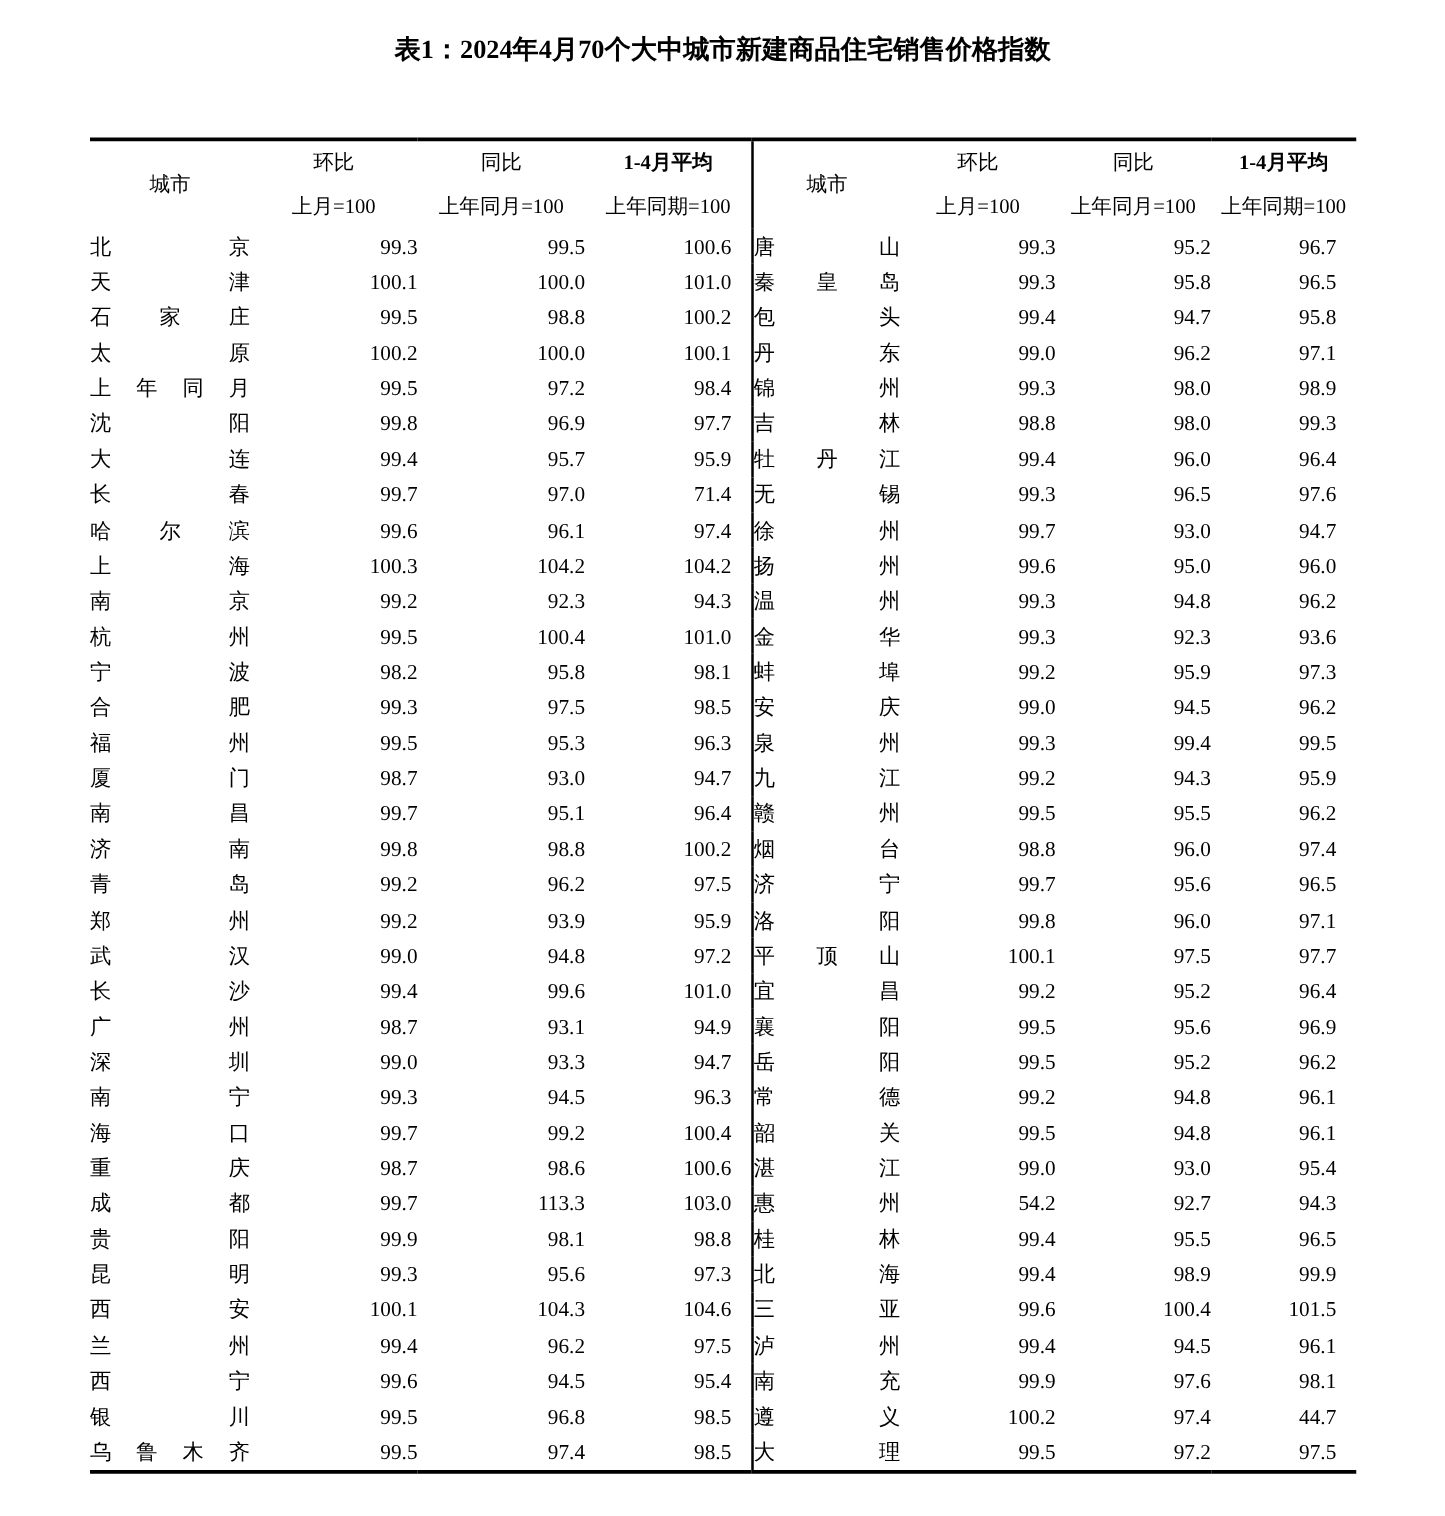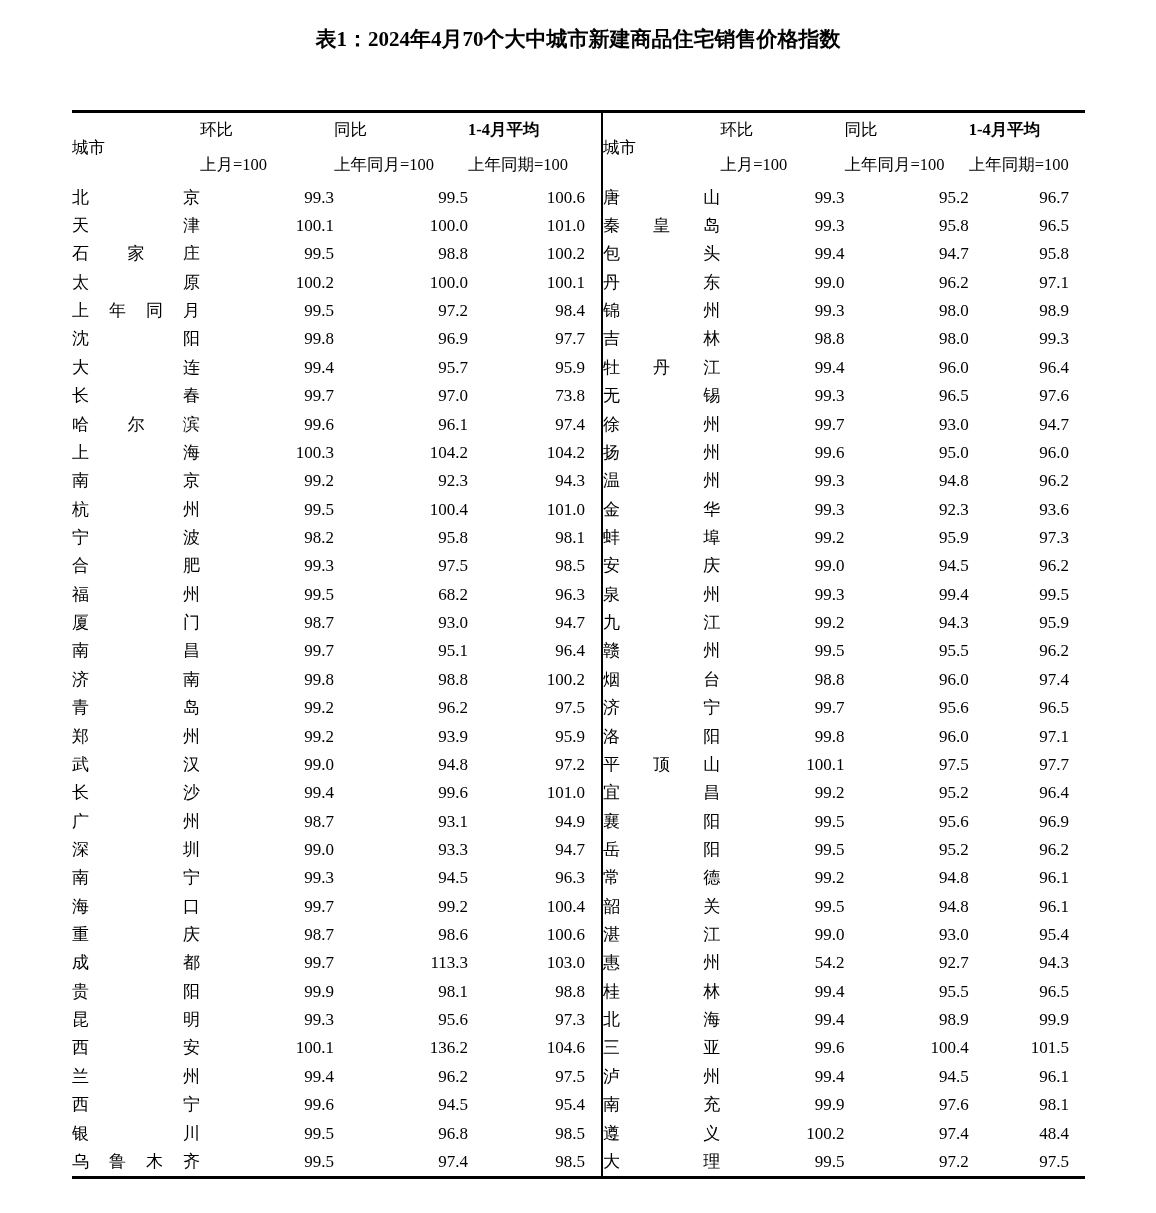--- a/index.html
+++ b/index.html
@@ -56,21 +56,21 @@
     line-height: 1;
     vertical-align: middle;
   }
 
   
   .topline    { border-top: 3px solid #000 !important; }
   .botline    { border-bottom: 3px solid #000 !important; }
 
   
   tr.hdr-top th, tr.hdr-bot th {
-    text-align: left;
+    text-align: center;
     height: 35px;
     font-size: 16.5px;
     white-space: nowrap;
   }
   th.city-head {
     border-right: 2px solid #000;
     border-bottom: 2px solid #000;
     font-size: 17px;
   }
   th.grp {
@@ -183,21 +183,21 @@
           <tr>
             <td class="city"><span>大连</span></td>
             <td class="num">99.4</td>
             <td class="num">95.7</td>
             <td class="num last">95.9</td>
           </tr>
           <tr>
             <td class="city"><span>长春</span></td>
             <td class="num">99.7</td>
             <td class="num">97.0</td>
-            <td class="num last">73.8</td>
+            <td class="num last">71.4</td>
           </tr>
           <tr>
             <td class="city"><span>哈尔滨</span></td>
             <td class="num">99.6</td>
             <td class="num">96.1</td>
             <td class="num last">97.4</td>
           </tr>
           <tr>
             <td class="city"><span>上海</span></td>
             <td class="num">100.3</td>
@@ -224,21 +224,21 @@
           </tr>
           <tr>
             <td class="city"><span>合肥</span></td>
             <td class="num">99.3</td>
             <td class="num">97.5</td>
             <td class="num last">98.5</td>
           </tr>
           <tr>
             <td class="city"><span>福州</span></td>
             <td class="num">99.5</td>
-            <td class="num">68.2</td>
+            <td class="num">95.3</td>
             <td class="num last">96.3</td>
           </tr>
           <tr>
             <td class="city"><span>厦门</span></td>
             <td class="num">98.7</td>
             <td class="num">93.0</td>
             <td class="num last">94.7</td>
           </tr>
           <tr>
             <td class="city"><span>南昌</span></td>
@@ -320,21 +320,21 @@
           </tr>
           <tr>
             <td class="city"><span>昆明</span></td>
             <td class="num">99.3</td>
             <td class="num">95.6</td>
             <td class="num last">97.3</td>
           </tr>
           <tr>
             <td class="city"><span>西安</span></td>
             <td class="num">100.1</td>
-            <td class="num">136.2</td>
+            <td class="num">104.3</td>
             <td class="num last">104.6</td>
           </tr>
           <tr>
             <td class="city"><span>兰州</span></td>
             <td class="num">99.4</td>
             <td class="num">96.2</td>
             <td class="num last">97.5</td>
           </tr>
           <tr>
             <td class="city"><span>西宁</span></td>
@@ -573,21 +573,21 @@
           <tr>
             <td class="city"><span>南充</span></td>
             <td class="num">99.9</td>
             <td class="num">97.6</td>
             <td class="num last">98.1</td>
           </tr>
           <tr>
             <td class="city"><span>遵义</span></td>
             <td class="num">100.2</td>
             <td class="num">97.4</td>
-            <td class="num last">48.4</td>
+            <td class="num last">44.7</td>
           </tr>
           <tr>
             <td class="city botline"><span>大理</span></td>
             <td class="num botline">99.5</td>
             <td class="num botline">97.2</td>
             <td class="num last botline">97.5</td>
           </tr>
         </tbody>
     </table>
 

